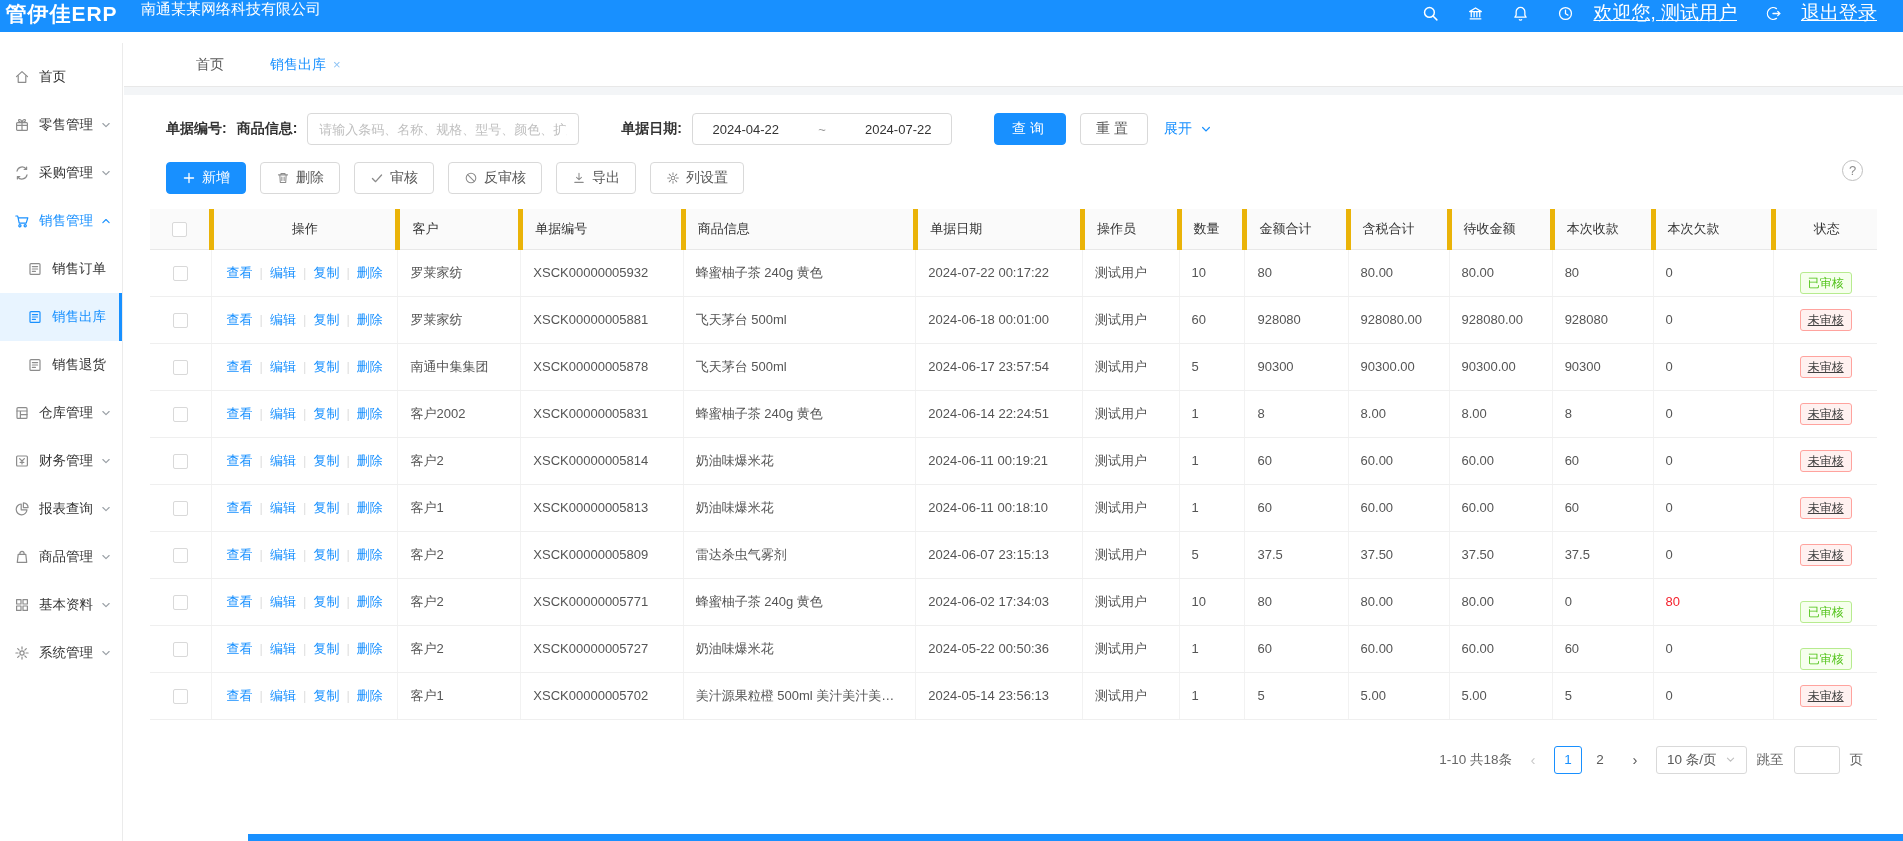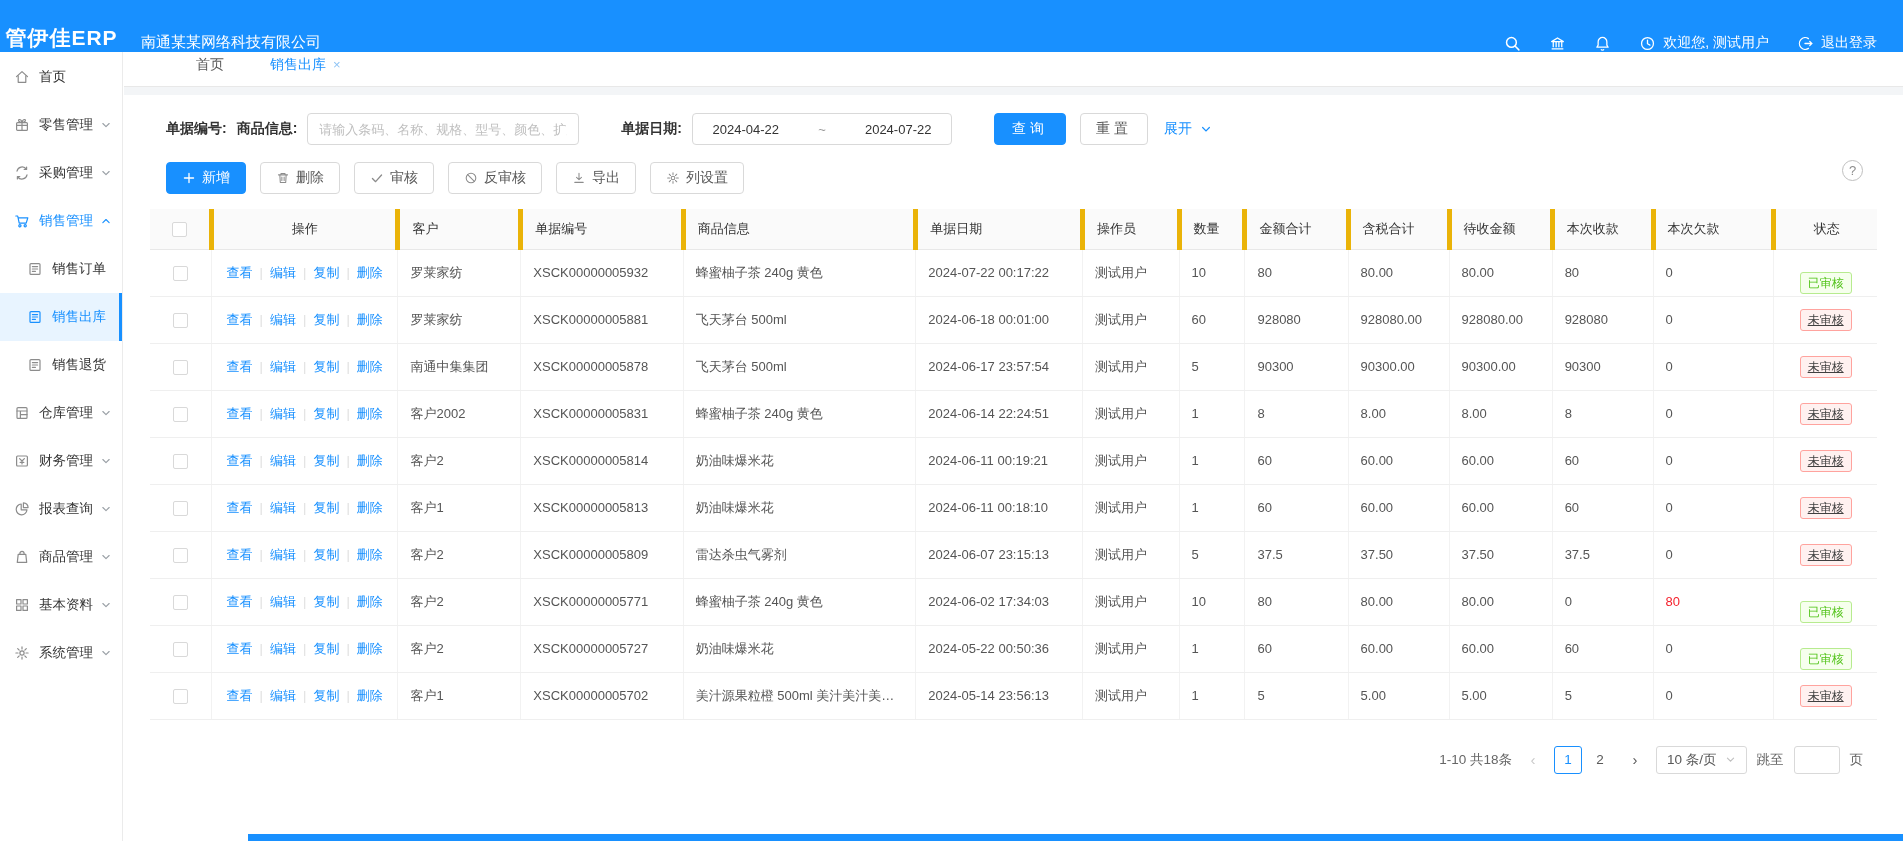--- a/index.html
+++ b/index.html
@@ -1,27 +1,27 @@
 <!DOCTYPE html>
 <html><head>
 <meta charset="utf-8">
 <style>
   * { margin:0; padding:0; box-sizing:border-box; }
   html,body { width:1903px; height:841px; overflow:hidden; background:#fff;
     font-family:"Liberation Sans","DejaVu Sans",sans-serif; }
   svg { display:block; }
 
   
-  .topbar { position:absolute; left:0; top:0; right:0; height:52px; background:#1890ff;
-    display:flex; align-items:flex-end; color:#fff; z-index:5; }
+  .topbar { position:absolute; left:0; top:0; right:0; height:32px; background:#1890ff;
+    display:flex; align-items:flex-start; color:#fff; z-index:5; }
   .logo { width:123px; text-align:center; font-size:21px; font-weight:bold; letter-spacing:1px; }
   .company { font-size:15px; margin-left:18px; }
   .topbar-right { margin-left:auto; display:flex; align-items:center; gap:28px; padding-right:26px; }
   .tb-icon { width:17px; height:17px; color:#fff; cursor:pointer; }
-  .tb-group { display:flex; align-items:center; gap:7px; font-size:14px; cursor:pointer; }
+  .tb-group { display:flex; align-items:center; gap:19px; font-size:19px; cursor:pointer;text-decoration:underline; }
 
   
   .sidebar { position:absolute; left:0; top:43px; bottom:0; width:123px; background:#fff;
     border-right:1px solid #ebebeb; padding-top:10px; }
   .side-item { height:48px; display:flex; align-items:center; padding-left:14px; padding-right:10px;
     font-size:13.5px; color:#333; cursor:pointer; position:relative; }
   .side-item .s-icon { width:16px; height:16px; color:#8c8c8c; margin-right:9px; flex:none; }
   .side-item .chev { width:12px; height:12px; color:#9aa0a6; margin-left:auto; }
   .side-item.parent-active, .side-item.parent-active .s-icon, .side-item.parent-active .chev { color:#1890ff; }
   .side-item.sub { padding-left:27px; }

